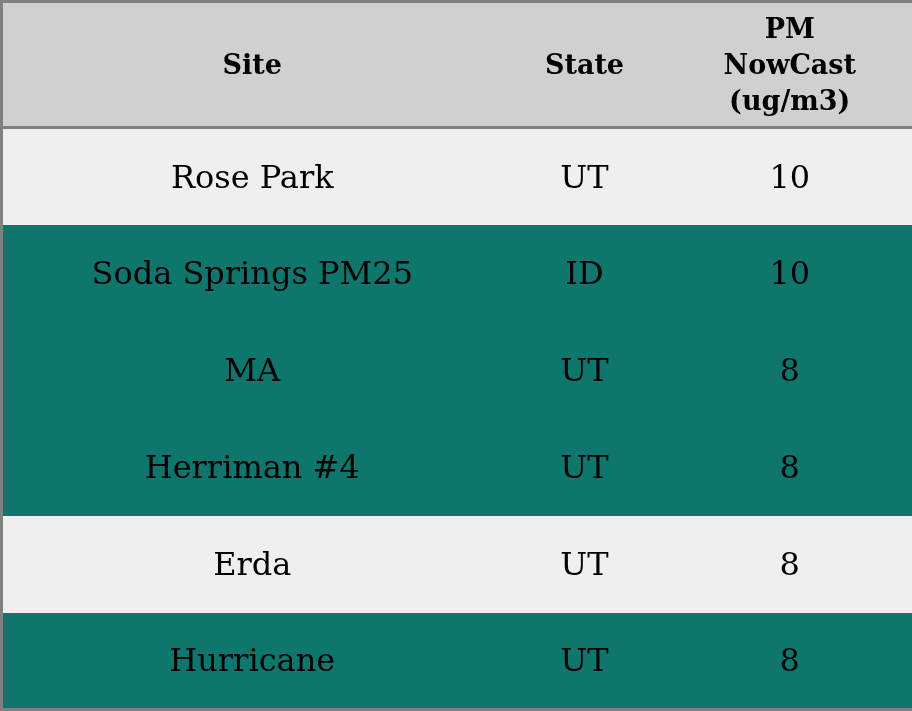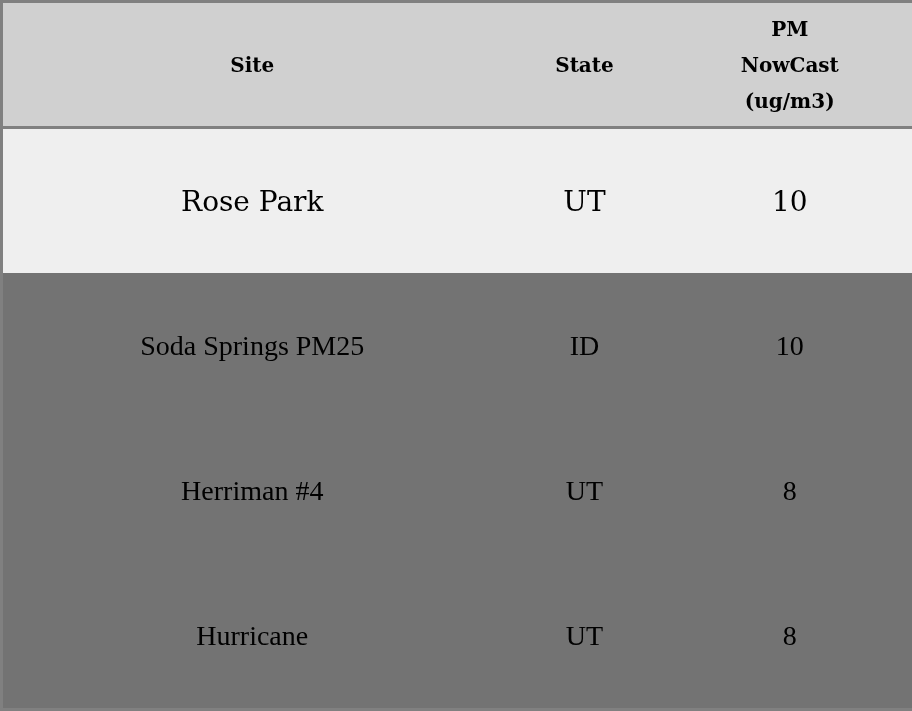--- a/index.html
+++ b/index.html
@@ -24,38 +24,38 @@
   col.col-site  { width: 500px; }
   col.col-state { width: 166px; }
   col.col-value { width: 246px; }
   thead tr {
     height: 126px;
   }
   thead th {
     background: #d0d0d0;
     border-bottom: 3px solid #808080;
     font-weight: bold;
-    font-size: 20px;
+    font-size: 27px;
     line-height: 36px;
     text-align: center;
     vertical-align: middle;
     white-space: pre-line;
     padding: 0;
   }
   tbody tr {
     height: 58px;
   }
   tbody td {
-    font-size: 28px;
+    font-size: 32px;
     text-align: center;
     vertical-align: middle;
     padding: 0;
   }
   tbody tr.odd td  { background: #efefef; }
-  tbody tr.even td { background: #737373; font-family: Liberation Serif, serif; }
+  tbody tr.even td { background: #0f766e; }
 </style>
 </head>
 <body>
 
 <div class="table-frame">
   <table class="data-table">
     <colgroup>
       <col class="col-site">
       <col class="col-state">
       <col class="col-value">
@@ -74,21 +74,31 @@
           <td>Rose Park</td>
           <td>UT</td>
           <td>10</td>
         </tr>
         <tr class="even">
           <td>Soda Springs PM25</td>
           <td>ID</td>
           <td>10</td>
         </tr>
         <tr class="even">
+          <td>MA</td>
+          <td>UT</td>
+          <td>8</td>
+        </tr>
+        <tr class="even">
           <td>Herriman #4</td>
+          <td>UT</td>
+          <td>8</td>
+        </tr>
+        <tr class="odd">
+          <td>Erda</td>
           <td>UT</td>
           <td>8</td>
         </tr>
         <tr class="even">
           <td>Hurricane</td>
           <td>UT</td>
           <td>8</td>
         </tr>
       </tbody>
   </table>

